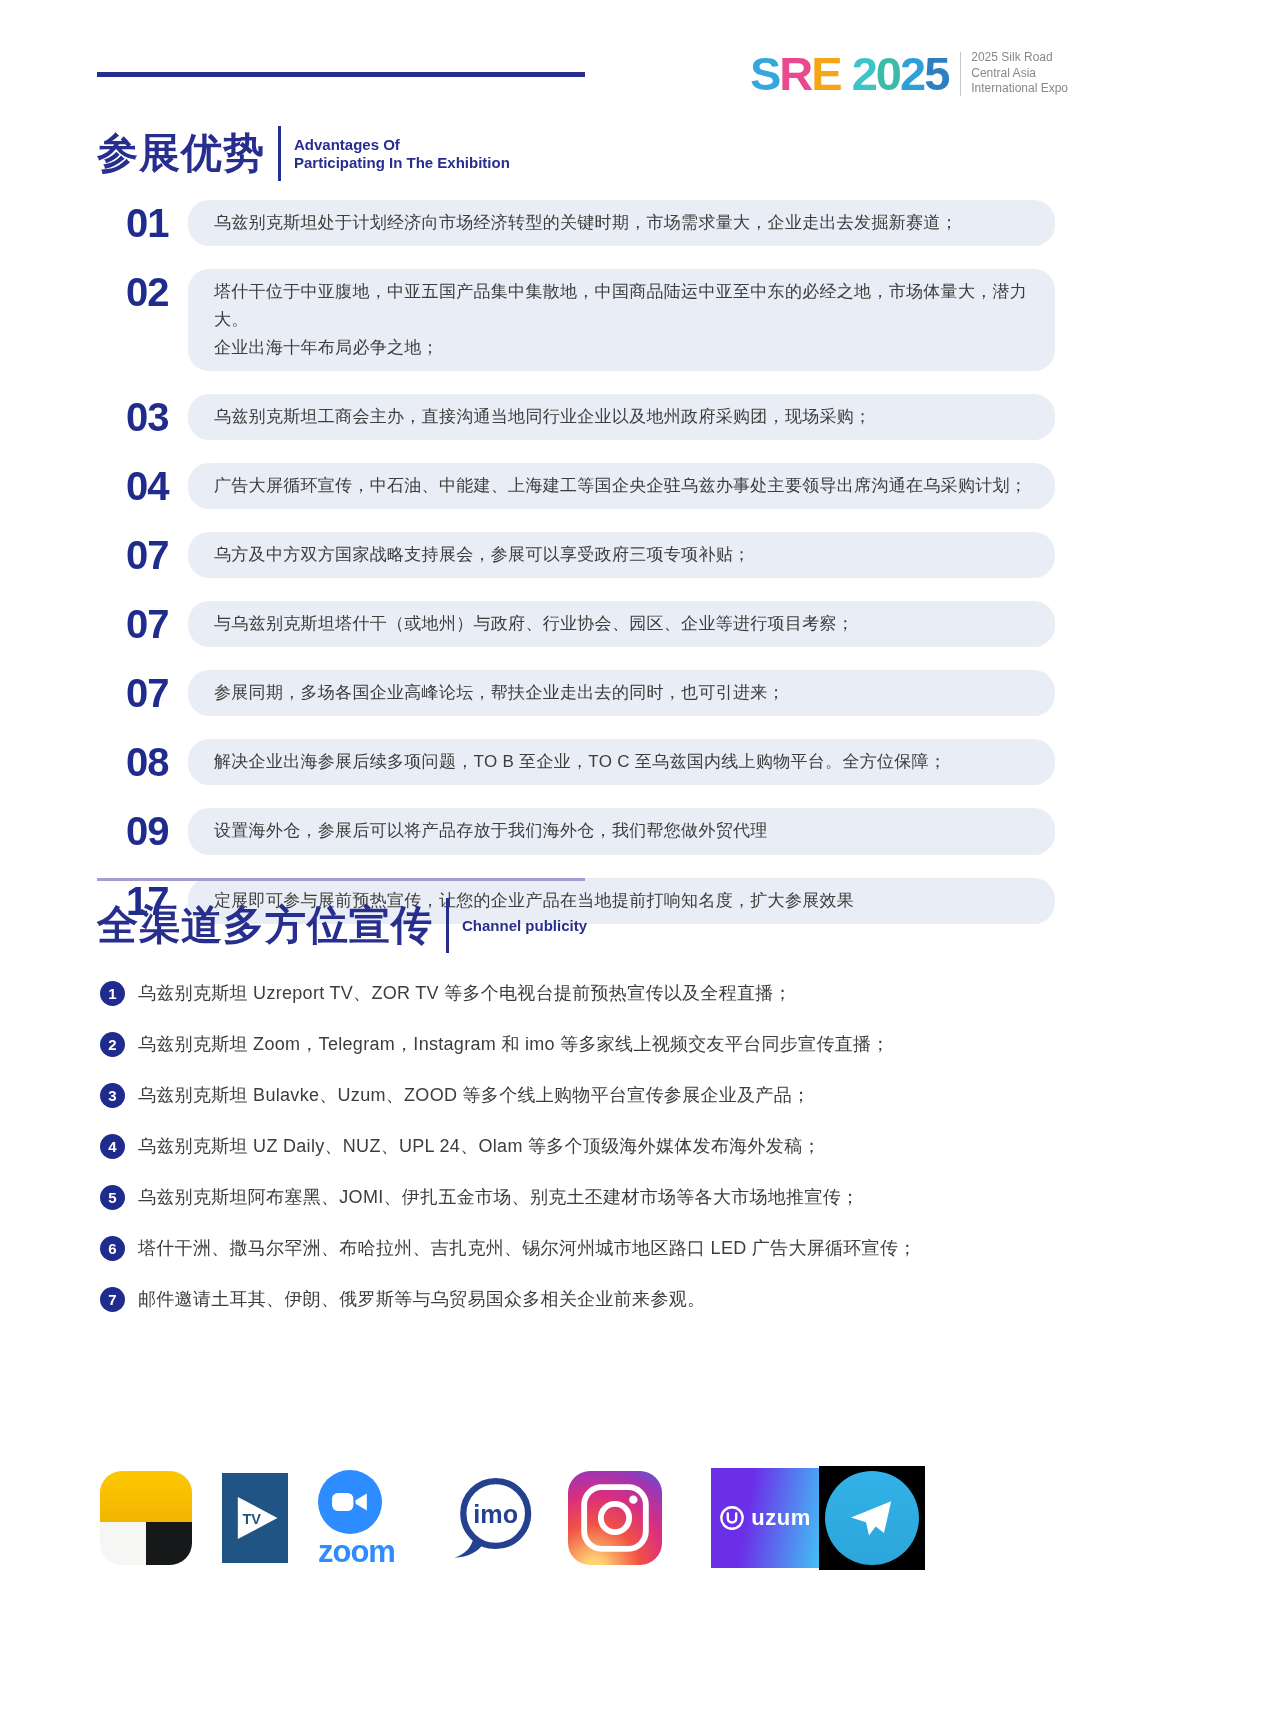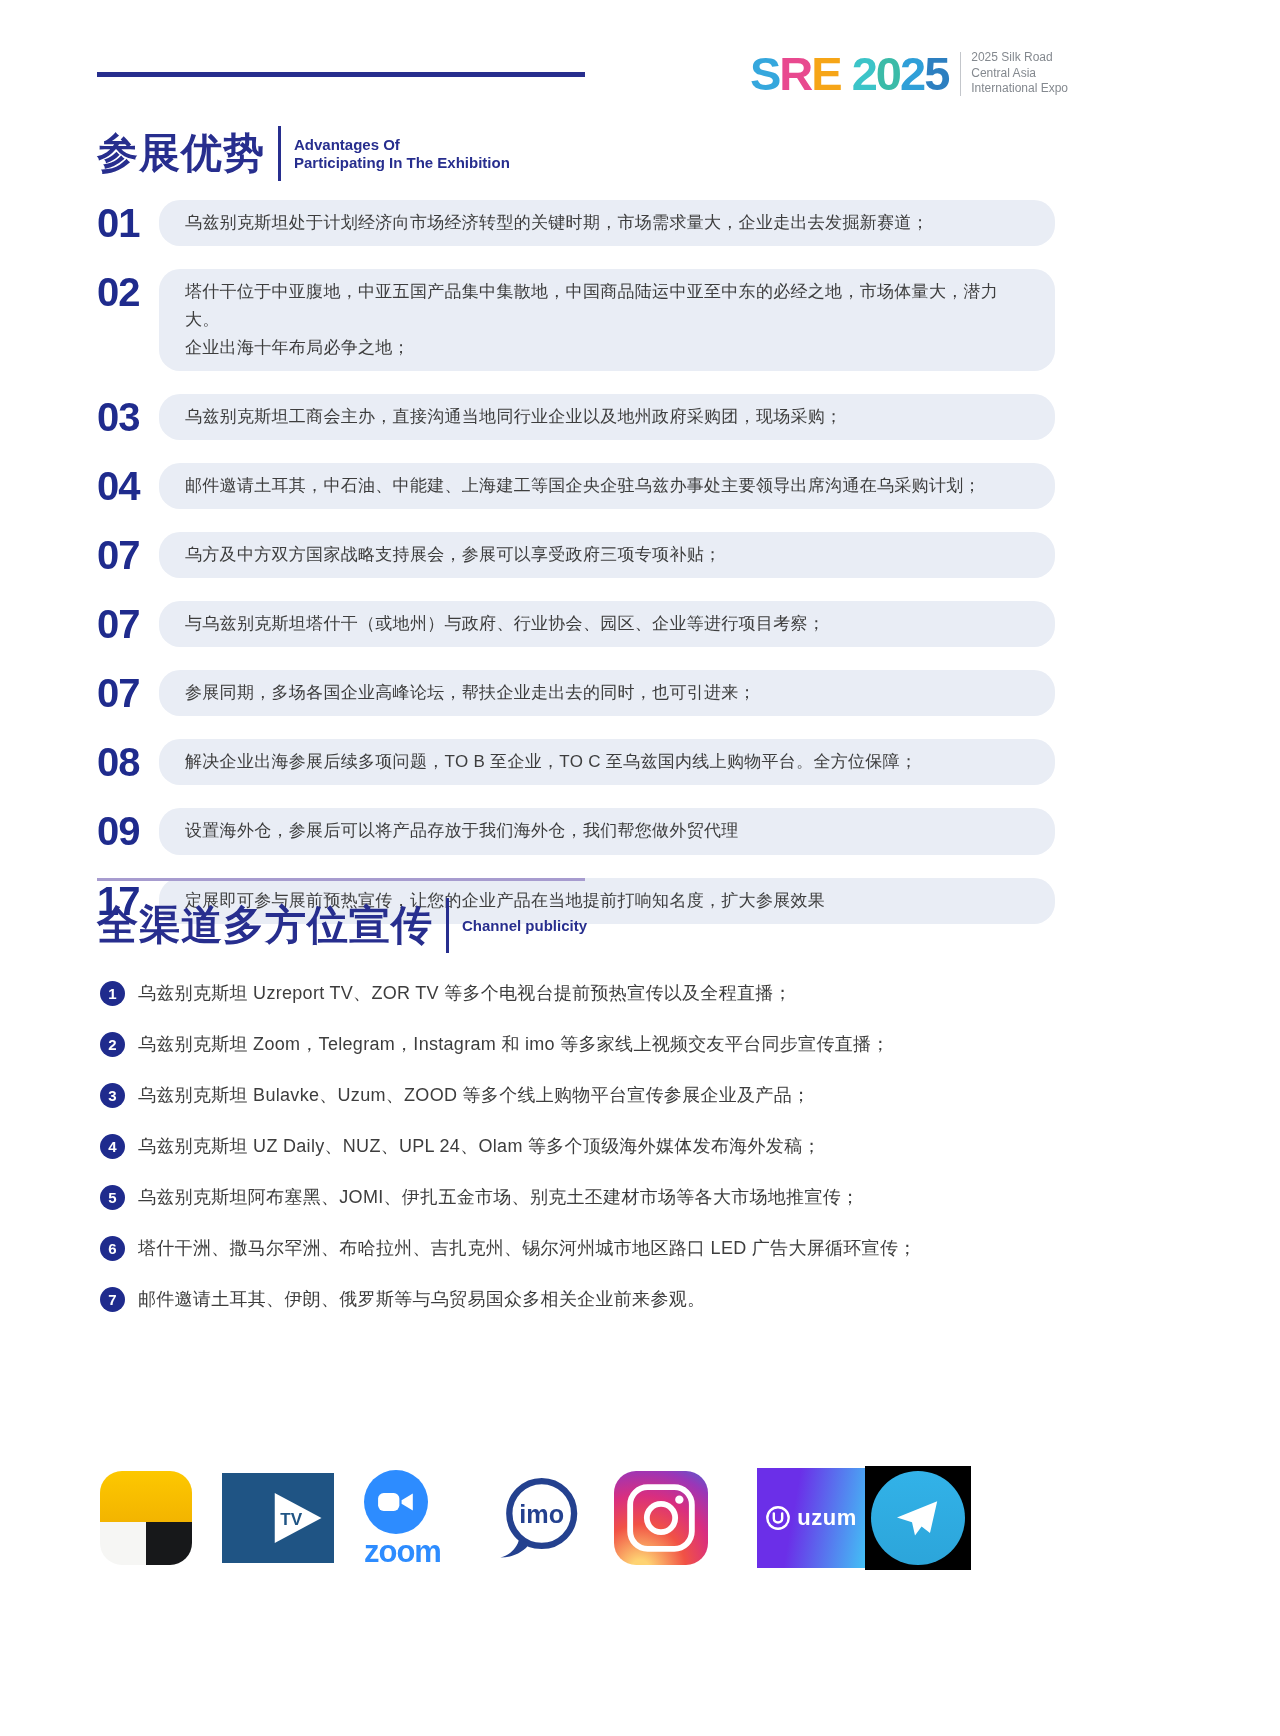--- a/index.html
+++ b/index.html
@@ -40,42 +40,42 @@
   .sec-head{position:absolute;left:97px;display:flex;align-items:center;}
   .sec-head .cn{font-size:41px;font-weight:800;color:var(--navy);letter-spacing:1px;}
   .sec-head .bar{width:3px;background:var(--navy);margin:0 13px;align-self:stretch;}
   .sec-head .en{font-size:15px;font-weight:700;color:var(--navy);line-height:1.2;}
   #sec1-head{top:126px;}
   #sec2-head{top:898px;}
   
   .adv-list{position:absolute;left:97px;top:200px;width:958px;display:flex;flex-direction:column;gap:23px;}
   .adv-row{display:flex;align-items:stretch;}
   .adv-num{width:48px;margin-right:14px;font-size:40px;font-weight:800;color:var(--num_navy);
-           letter-spacing:-1px;line-height:46px;flex:none;}
+           letter-spacing:-1px;line-height:46px;flex:none;margin-left:29px;}
   .adv-pill{flex:1;background:var(--pill_bg);border-radius:21px;padding:9px 26px;
             font-size:17px;line-height:1.65;color:var(--body_text);display:flex;align-items:center;
             white-space:pre-line;min-height:46px;letter-spacing:.3px;}
   
   .divider2{position:absolute;left:97px;top:878px;width:488px;height:3px;background:var(--purple_divider);}
   
   .chan-list{position:absolute;left:100px;top:980px;width:970px;display:flex;flex-direction:column;gap:25px;}
   .chan-row{display:flex;align-items:center;}
   .chan-badge{flex:none;width:25px;height:25px;border-radius:50%;background:var(--num_navy);
               color:#fff;font-size:15px;font-weight:700;display:flex;align-items:center;justify-content:center;
               margin-right:13px;}
   .chan-text{font-size:18px;line-height:26px;color:var(--body_text);letter-spacing:.3px;}
   
   .icons{position:absolute;left:100px;top:1466px;display:flex;align-items:center;gap:30px;}
   .tile{flex:none;}
   
   .yx{width:92px;height:94px;border-radius:22px;overflow:hidden;position:relative;background:#f6f6f4;}
   .yx .yx-top{position:absolute;top:0;left:0;right:0;height:54%;background:linear-gradient(var(--yandex_yellow),#f3b400);}
   .yx .yx-black{position:absolute;right:0;bottom:0;width:50%;height:46%;background:#17181a;}
   
-  .tvp{width:112px;height:90px;background:var(--tv_navy);display:flex;align-items:center;justify-content:flex-end;}
+  .tvp{width:66px;height:90px;background:var(--tv_navy);display:flex;align-items:center;justify-content:flex-start;}
   .tvp svg{width:78px;height:78px;}
   .tvp .tri{fill:#fff;}
   .tvp text{fill:var(--tv_navy);font-weight:700;font-size:22px;font-family:"Liberation Sans",sans-serif;}
   
   .zm{width:100px;display:flex;flex-direction:column;}
   .zm .zm-circle{width:64px;height:64px;border-radius:50%;background:var(--zoom_blue);
                  display:flex;align-items:center;justify-content:center;}
   .zm svg{width:56px;height:56px;}
   .zm .cam{fill:#fff;}
   .zm .zm-word{margin-top:2px;font-size:31px;font-weight:700;color:var(--zoom_blue);letter-spacing:-1px;line-height:1;}
@@ -149,21 +149,21 @@
     <div class="adv-num">02</div>
     <div class="adv-pill">塔什干位于中亚腹地，中亚五国产品集中集散地，中国商品陆运中亚至中东的必经之地，市场体量大，潜力大。
 企业出海十年布局必争之地；</div>
   </div>
   <div class="adv-row">
     <div class="adv-num">03</div>
     <div class="adv-pill">乌兹别克斯坦工商会主办，直接沟通当地同行业企业以及地州政府采购团，现场采购；</div>
   </div>
   <div class="adv-row">
     <div class="adv-num">04</div>
-    <div class="adv-pill">邮件邀请土耳其，中石油、中能建、上海建工等国企央企驻乌兹办事处主要领导出席沟通在乌采购计划；</div>
+    <div class="adv-pill">广告大屏循环宣传，中石油、中能建、上海建工等国企央企驻乌兹办事处主要领导出席沟通在乌采购计划；</div>
   </div>
   <div class="adv-row">
     <div class="adv-num">07</div>
     <div class="adv-pill">乌方及中方双方国家战略支持展会，参展可以享受政府三项专项补贴；</div>
   </div>
   <div class="adv-row">
     <div class="adv-num">07</div>
     <div class="adv-pill">与乌兹别克斯坦塔什干（或地州）与政府、行业协会、园区、企业等进行项目考察；</div>
   </div>
   <div class="adv-row">

